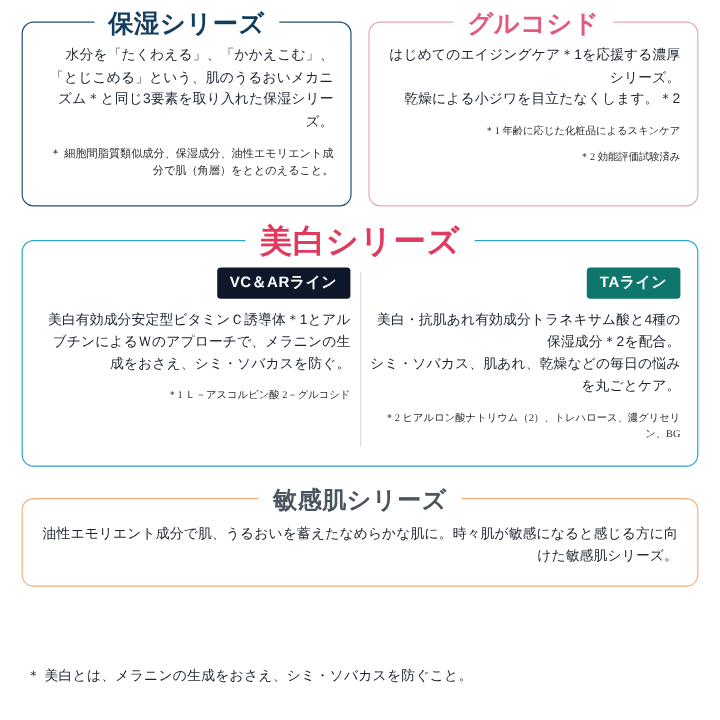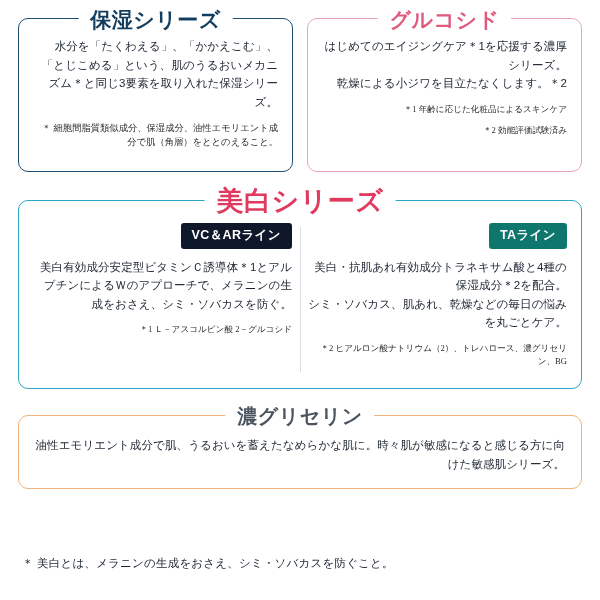--- a/index.html
+++ b/index.html
@@ -188,19 +188,19 @@
         <span class="tag tag-ta">TAライン</span>
         <p class="body-text" style="white-space:pre-line">美白・抗肌あれ有効成分トラネキサム酸と4種の保湿成分＊2を配合。
 シミ・ソバカス、肌あれ、乾燥などの毎日の悩みを丸ごとケア。</p>
         <p class="note-sm">＊2 ヒアルロン酸ナトリウム（2）、トレハロース、濃グリセリン、BG</p>
       </div>
 
     </div>
   </div>
 
   <div class="card card-sensitive">
-    <div class="title">濃グリセリン</div>
+    <div class="title">敏感肌シリーズ</div>
     <p class="body-text">油性エモリエント成分で肌、うるおいを蓄えたなめらかな肌に。時々肌が敏感になると感じる方に向けた敏感肌シリーズ。</p>
   </div>
 
   <div class="footer-note">＊ 美白とは、メラニンの生成をおさえ、シミ・ソバカスを防ぐこと。</div>
 
 </div>
 
 </body></html>

